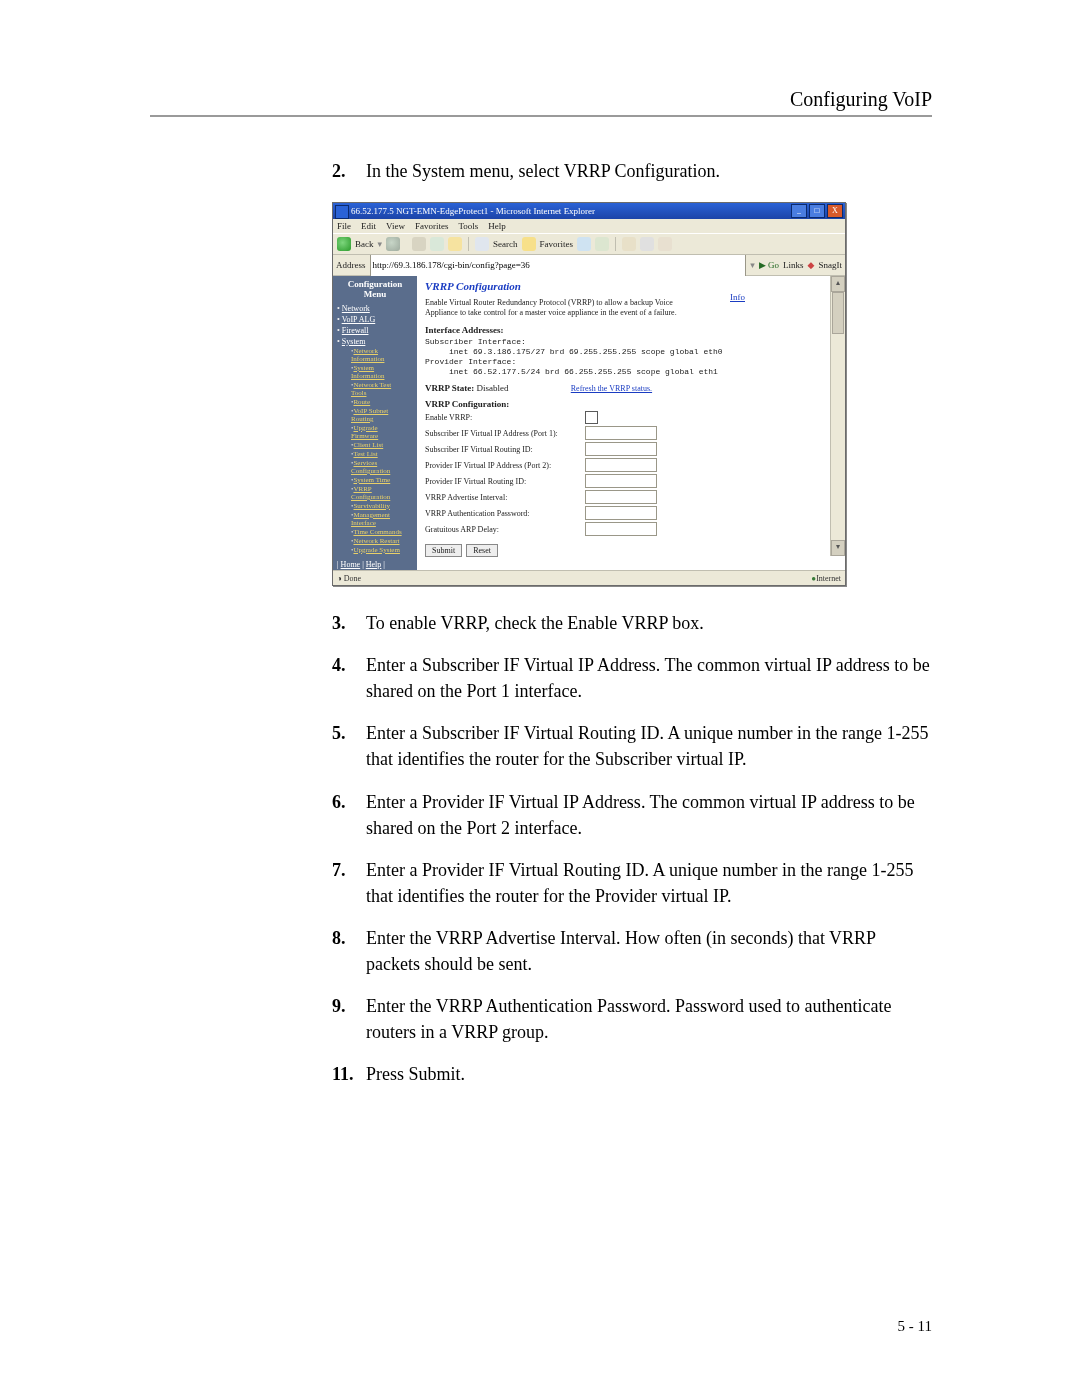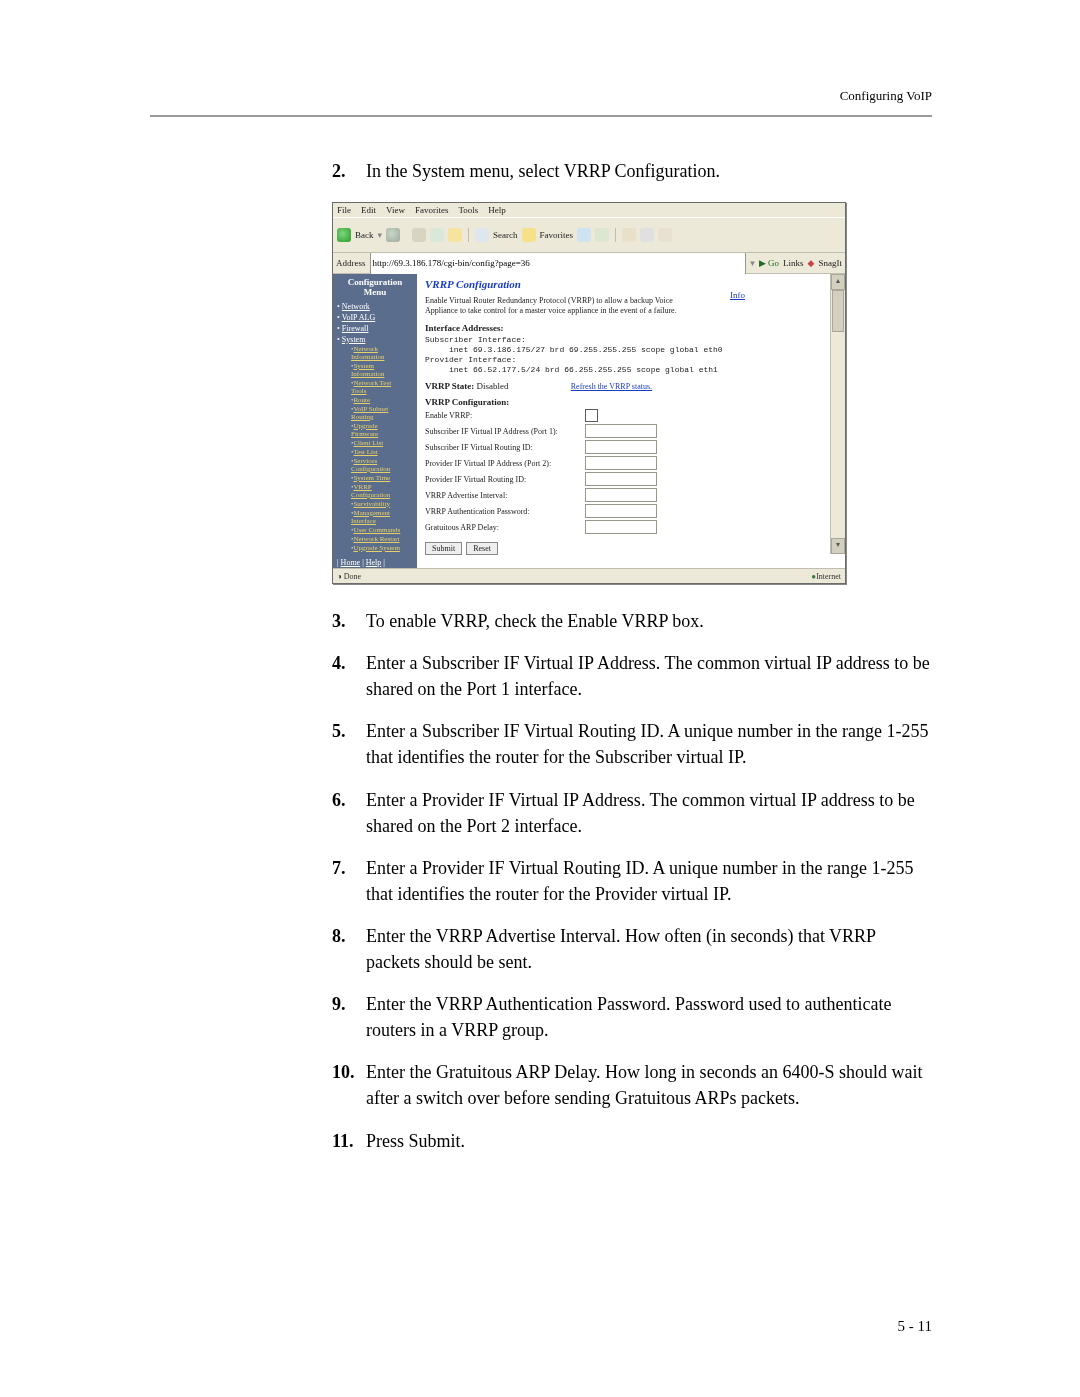--- a/index.html
+++ b/index.html
@@ -1,32 +1,32 @@
 <!DOCTYPE html>
 <html><head>
 <meta charset="utf-8">
 <style>
   html,body{margin:0;padding:0;background:#fff;color:#000;font-family:"Book Antiqua","Palatino Linotype",Palatino,Georgia,serif;}
   .page{width:1080px;height:1397px;position:relative;box-sizing:border-box;padding:88px 148px 0 332px;}
-  .runhead{position:absolute;top:88px;right:148px;font-size:13px;}
+  .runhead{position:absolute;top:88px;right:148px;font-size:20px;}
   .rule{position:absolute;left:150px;right:148px;top:115px;height:2px;background:#9a9a9a;}
   .body{margin-top:70px;font-size:18px;line-height:1.45;}
   .step{display:flex;margin:16px 0;}
   .step .num{font-weight:bold;width:34px;flex:0 0 34px;}
   .step .txt{flex:1;}
   .pagenum{position:absolute;bottom:62px;right:148px;font-size:15px;margin-left:28px;}
   .shot{margin:18px 0 24px 0;border:1px solid #6b6b6b;width:512px;box-shadow:1px 1px 0 #888;}
   .titlebar{height:16px;background:linear-gradient(#2a62d6,#1c44a8);position:relative;font:9px Tahoma;color:#fff;padding-left:18px;line-height:16px;}
   .titlebar .ieicon{position:absolute;left:2px;top:2px;width:12px;height:12px;background:#2a62d6;border:1px solid #0b2a6e;}
   .titlebar .wbtns{position:absolute;right:2px;top:1px;display:flex;gap:2px;}
   .titlebar .wbtn{width:14px;height:12px;background:#4a7de0;border:1px solid #0b2a6e;font:8px Tahoma;color:#fff;text-align:center;line-height:12px;}
   .titlebar .wclose{background:#d85a2a;}
   .iemenu{background:#ece9d8;font:9px Tahoma;color:#222;padding:2px 4px;display:flex;gap:10px;}
   .iemenu span{display:inline-block;}
-  .ietool{background:#ece9d8;font:9px Tahoma;color:#222;padding:8px 4px;display:flex;align-items:center;gap:4px;border-top:1px solid #fff;border-bottom:1px solid #c0beb0;position:relative;height:18px;}
+  .ietool{background:#ece9d8;font:9px Tahoma;color:#222;padding:1px 4px;display:flex;align-items:center;gap:4px;border-top:1px solid #fff;border-bottom:1px solid #c0beb0;position:relative;height:18px;}
   .glyph{width:14px;height:14px;border-radius:3px;display:inline-block;}
   .gback{background:radial-gradient(circle at 40% 40%,#7dd67d,#2a9a2a);}
   .gfwd{background:radial-gradient(circle at 40% 40%,#c8d6c8,#9daa9d);}
   .gx{background:#d8d4c2;}
   .gref{background:#d9e8d9;}
   .ghome{background:#f6e3a0;}
   .gsearch{background:#e0e6ee;}
   .gfav{background:#f7e08a;}
   .gmed{background:#cfe3f2;}
   .ghist{background:#dce6d0;}
@@ -80,20 +80,29 @@
   <div class="rule"></div>
 
   <div class="body">
 
     <div class="step">
       <div class="num">2.</div>
       <div class="txt">In the System menu, select VRRP Configuration.</div>
     </div>
 
     <div class="shot">
+      <div class="titlebar">
+        <span class="ieicon"></span>
+        <span>66.52.177.5 NGT-EMN-EdgeProtect1 - Microsoft Internet Explorer</span>
+        <span class="wbtns">
+          <span class="wbtn">_</span>
+          <span class="wbtn">□</span>
+          <span class="wbtn wclose">X</span>
+        </span>
+      </div>
       <div class="iemenu">
         <span>File</span>
         <span>Edit</span>
         <span>View</span>
         <span>Favorites</span>
         <span>Tools</span>
         <span>Help</span>
       </div>
       <div class="ietool">
         <span class="glyph gback"></span>
@@ -141,21 +150,21 @@
                   <li><a>Route</a></li>
                   <li><a>VoIP Subnet Routing</a></li>
                   <li><a>Upgrade Firmware</a></li>
                   <li><a>Client List</a></li>
                   <li><a>Test List</a></li>
                   <li><a>Services Configuration</a></li>
                   <li><a>System Time</a></li>
                   <li><a>VRRP Configuration</a></li>
                   <li><a>Survivability</a></li>
                   <li><a>Management Interface</a></li>
-                  <li><a>User Commands</a></li>
+                  <li><a>Time Commands</a></li>
                   <li><a>Network Restart</a></li>
                   <li><a>Upgrade System</a></li>
                 </ul>
             </li>
           </ul>
           <div class="hh">
             | <a>Home</a> |
             <a>Help</a> |
           </div>
         </div>
@@ -253,24 +262,20 @@
       </div>
     <div class="step">
         <div class="num">8.</div>
         <div class="txt">Enter the VRRP Advertise Interval. How often (in seconds) that VRRP packets should be sent.</div>
       </div>
     <div class="step">
         <div class="num">9.</div>
         <div class="txt">Enter the VRRP Authentication Password. Password used to authenticate routers in a VRRP group.</div>
       </div>
     <div class="step">
-        <div class="num">10.</div>
-        <div class="txt">Enter the Gratuitous ARP Delay. How long in seconds an 6400-S should wait after a switch over before sending Gratuitous ARPs packets.</div>
-      </div>
-    <div class="step">
         <div class="num">11.</div>
         <div class="txt">Press Submit.</div>
       </div>
 
   </div>
 
   <div class="pagenum">5 - 11</div>
 </div>
 
 </body></html>

